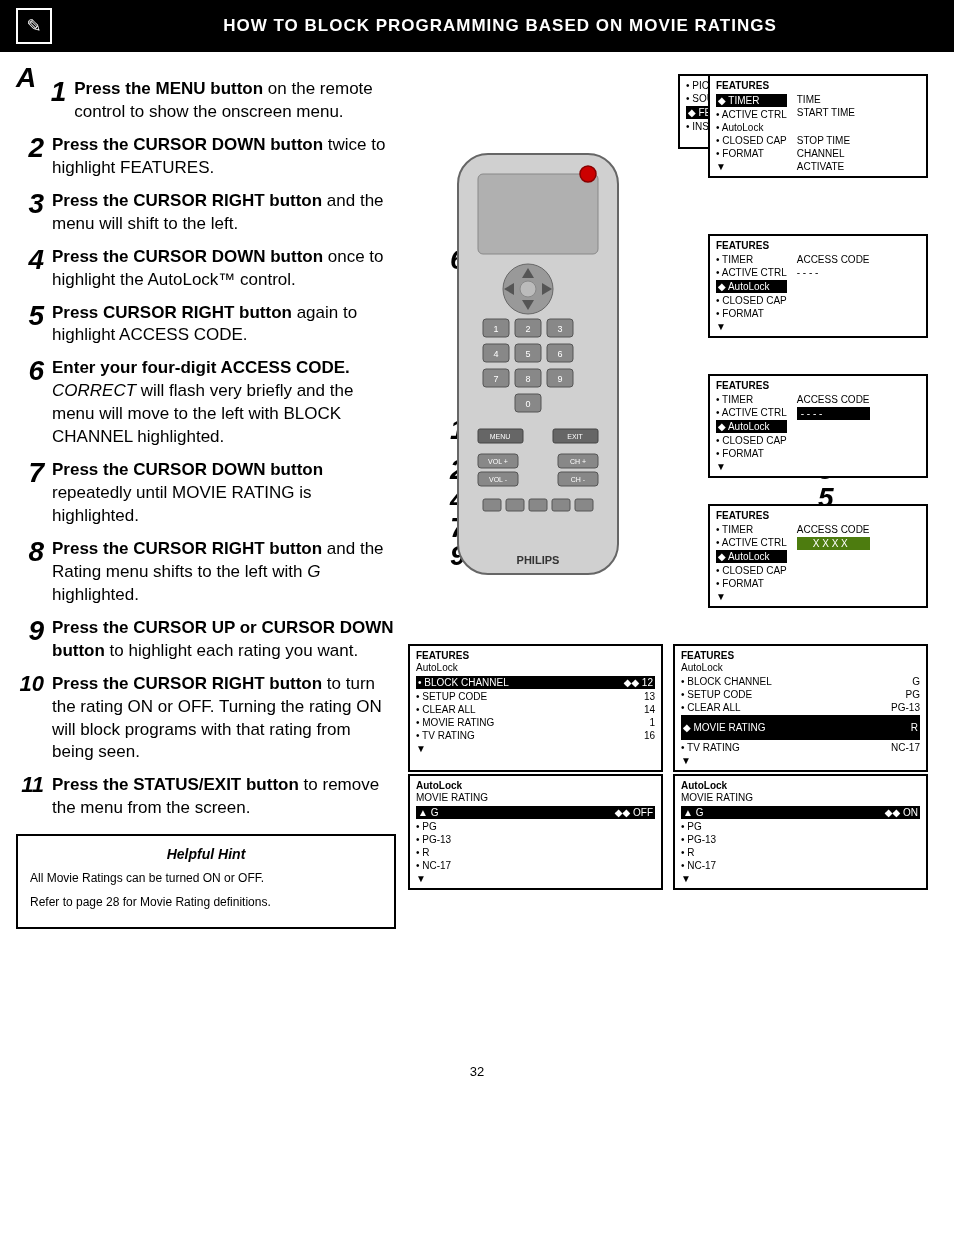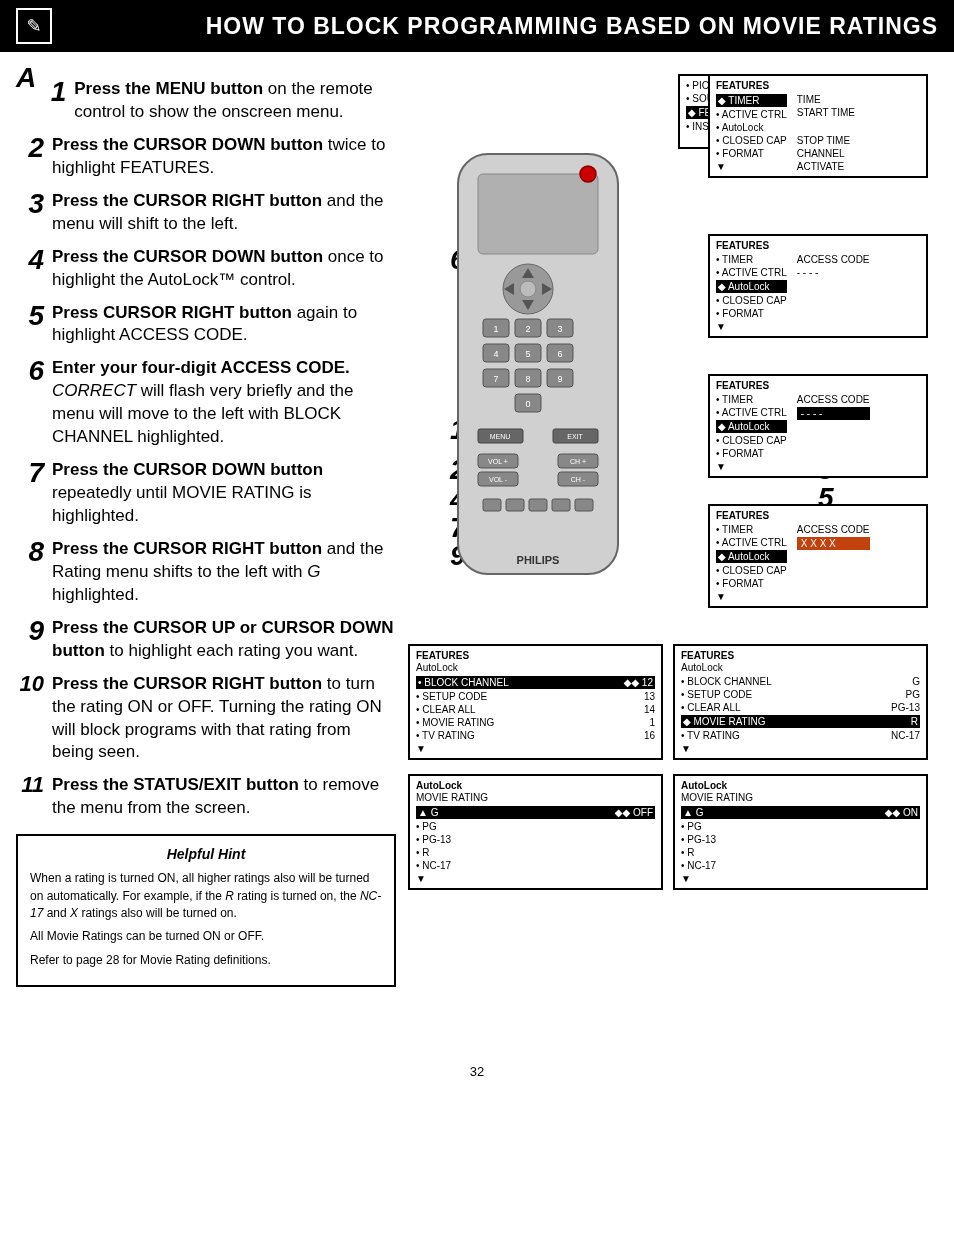--- a/index.html
+++ b/index.html
@@ -27,26 +27,26 @@
       width: 36px;
       height: 36px;
       border: 2px solid #fff;
       display: flex;
       align-items: center;
       justify-content: center;
       font-size: 18px;
       flex-shrink: 0;
     }
     .header-title {
-      font-size: 23px;
+      font-size: 17px;
       font-weight: bold;
       letter-spacing: 1px;
       text-transform: uppercase;
       flex: 1;
-      text-align: right;
+      text-align: center;
     }
 
     
     .main-content {
       display: flex;
       padding: 12px 16px;
       gap: 12px;
     }
 
     
@@ -211,21 +211,20 @@
       <li class="step-item">
         <div class="step-number" style="font-size:22px;">11</div>
         <div class="step-text"><strong>Press the STATUS/EXIT button</strong> to remove the menu from the screen.</div>
       </li>
 
     </ul>
 
     <div class="hint-box">
       <div class="hint-title"><span>H</span>elpful <span>H</span>int</div>
       <div class="hint-body">
-        <p>When a rating is turned ON, all higher ratings also will be turned on automatically. For example, if the <em>R</em> rating is turned on, the <em>NC-17</em> and <em>X</em> ratings also will be turned on.</p>
         <p>All Movie Ratings can be turned ON or OFF.</p>
         <p>Refer to page 28 for Movie Rating definitions.</p>
       </div>
     </div>
 
   </div>
 
   <div class="right-col">
     <div style="position:relative; width:520px; height:980px;">
 
@@ -398,21 +397,21 @@
           <div>
             <div style="margin-bottom:2px;">• TIMER</div>
             <div style="margin-bottom:2px;">• ACTIVE CTRL</div>
             <div style="background:#000; color:#fff; padding:1px 2px; margin-bottom:2px;">◆ AutoLock</div>
             <div style="margin-bottom:2px;">• CLOSED CAP</div>
             <div style="margin-bottom:2px;">• FORMAT</div>
             <div>▼</div>
           </div>
           <div>
             <div style="margin-bottom:2px;">ACCESS CODE</div>
-            <div style="background:#c2410c; color:#fff; padding:1px 4px;">X X X X</div>
+            <div style="background:#4d7c0f; color:#fff; padding:1px 16px;">X X X X</div>
           </div>
         </div>
       </div>
 
       <div style="position:absolute; left:0; top:580px; width:520px; display:flex; gap:10px;">
 
         <div style="flex:1; border:2px solid #000; background:#fff; padding:4px 6px; font-size:10px;">
           <div style="font-weight:bold; margin-bottom:1px;">FEATURES</div>
           <div style="margin-bottom:3px;">AutoLock</div>
           <div style="background:#000; color:#fff; padding:1px 2px; margin-bottom:2px; display:flex; justify-content:space-between;">
@@ -446,21 +445,21 @@
               <span>G</span>
             </div>
           <div style="display:flex; justify-content:space-between; margin-bottom:2px;">
               <span>• SETUP CODE</span>
               <span>PG</span>
             </div>
           <div style="display:flex; justify-content:space-between; margin-bottom:2px;">
               <span>• CLEAR ALL</span>
               <span>PG-13</span>
             </div>
-          <div style="background:#000; color:#fff; padding:1px 2px; margin-bottom:2px; display:flex; justify-content:space-between;">
+          <div style="background:#000; color:#fff; padding:7px 2px; margin-bottom:2px; display:flex; justify-content:space-between;">
               <span>◆ MOVIE RATING</span>
               <span>R</span>
             </div>
           <div style="display:flex; justify-content:space-between; margin-bottom:2px;">
               <span>• TV RATING</span>
               <span>NC-17</span>
             </div>
           <div>▼</div>
         </div>
 

